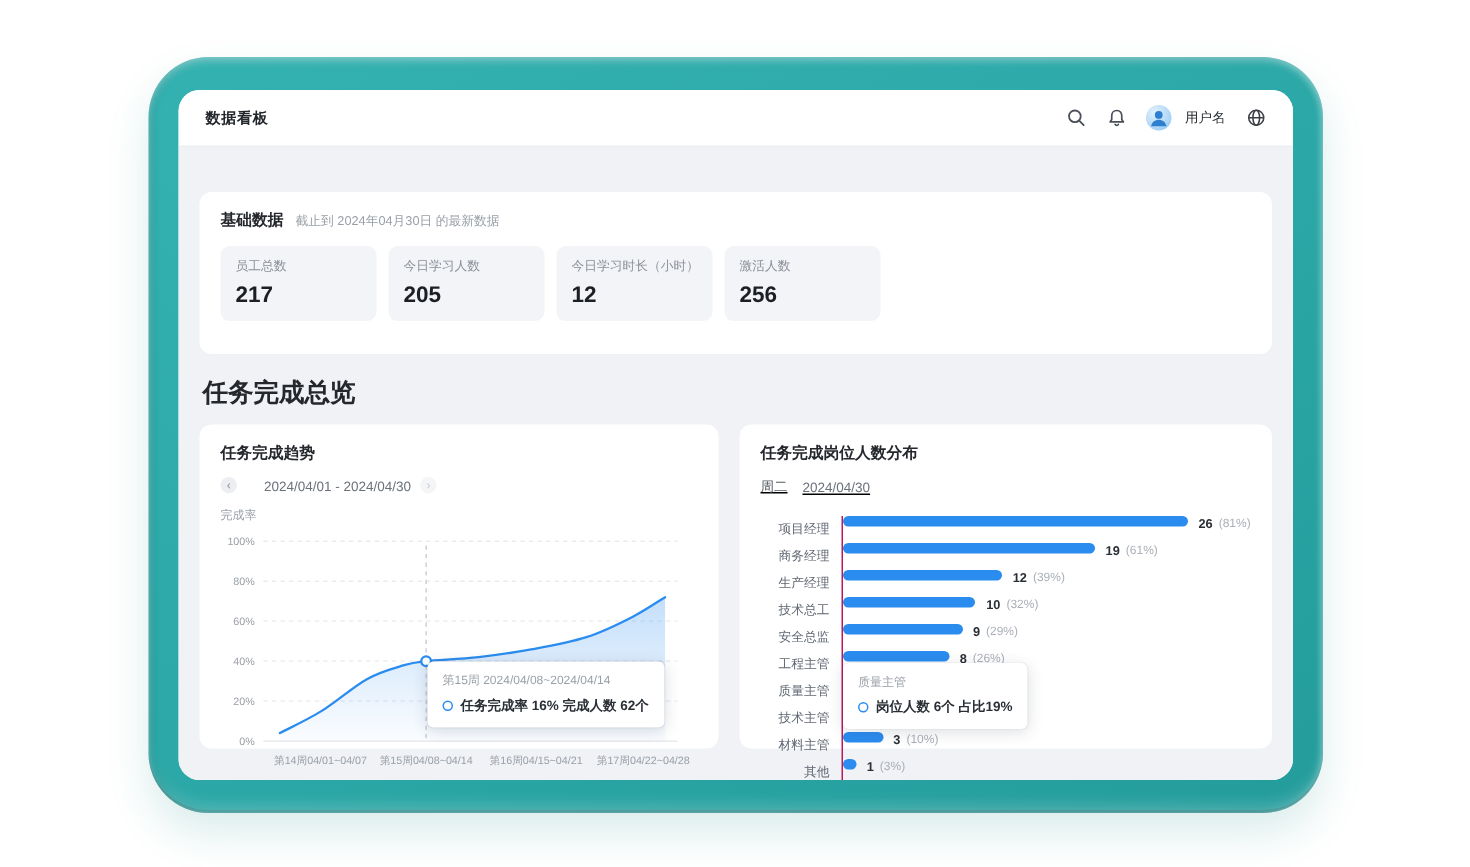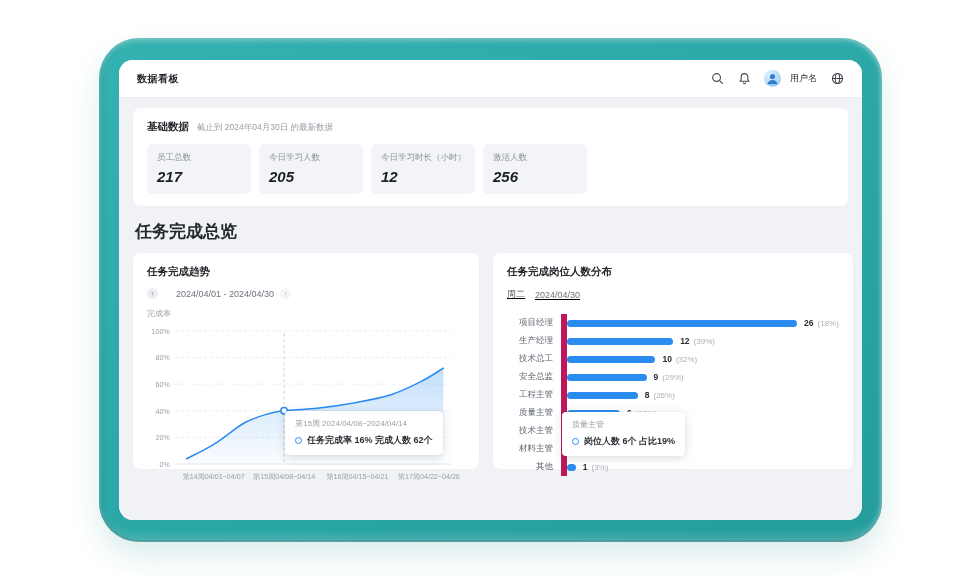--- a/index.html
+++ b/index.html
@@ -40,31 +40,31 @@
     background:radial-gradient(circle at 35% 30%,#e3f2fd,#a6d2f6 70%,#7db9ee);
     display:flex;align-items:center;justify-content:center;overflow:hidden;
   }
   .username{font-size:9px;color:#2a2e34;margin-left:-4px;}
   
   .content{
     position:absolute;left:0;right:0;top:38px;bottom:0;background:#f0f2f5;
     padding:10px 14px;box-sizing:border-box;
   }
   .card{background:#fff;border-radius:8px;}
-  .basic-card{padding:12px 14px 12px;}
+  .basic-card{padding:12px 14px 22px;margin-top:20px;}
   .basic-head{display:flex;align-items:baseline;gap:8px;}
   .basic-title{font-size:10.5px;font-weight:bold;color:#24272c;}
   .basic-subtitle{font-size:8.5px;color:#9aa0a8;}
   .stats{display:flex;gap:8px;margin-top:10px;}
   .stat{
     width:104px;box-sizing:border-box;background:#f3f4f7;border-radius:6px;
     padding:8px 10px 9px;
   }
   .stat-label{font-size:8.5px;color:#8a9099;white-space:nowrap;}
-  .stat-value{font-size:15px;font-weight:bold;color:#1c1f24;margin-top:4px;font-style:italic;}
+  .stat-value{font-size:15px;font-weight:bold;color:#1c1f24;margin-top:4px;}
   .section-title{font-size:17px;font-weight:bold;color:#24272c;margin:14px 2px 10px;}
   
   .charts-row{display:flex;gap:14px;}
   .chart-card{position:relative;height:216px;box-sizing:border-box;padding:12px 14px;}
   .chart-card.left{flex:0 0 346px;}
   .chart-card.right{flex:1;}
   .chart-title{font-size:10.5px;font-weight:bold;color:#24272c;}
   .date-nav{display:flex;align-items:center;gap:6px;margin-top:9px;}
   .nav-chip{
     width:11px;height:11px;border-radius:50%;display:flex;align-items:center;justify-content:center;
@@ -75,21 +75,21 @@
   .date-range{font-size:9px;color:#6b717b;margin-left:12px;}
   .y-axis-label{font-size:8px;color:#9aa0a8;margin:9px 0 2px;}
   .trend-svg{display:block;}
   .weekday-row{display:flex;align-items:center;gap:10px;margin-top:9px;text-decoration:underline;}
   .weekday{font-size:9px;color:#555b64;}
   .dist-date{font-size:9px;color:#6b717b;}
   
   .bar-rows{margin-top:13px;}
   .bar-row{display:flex;align-items:center;height:18px;}
   .bar-label{width:46px;text-align:right;padding-right:8px;font-size:8.5px;color:#5f6672;white-space:nowrap;}
-  .bar-track{flex:1;display:flex;align-items:center;border-left:6px solid #be185d;height:100%;}
+  .bar-track{flex:1;display:flex;border-left:1px solid #be185d;height:100%;}
   .bar{height:7px;background:#2b8cf0;border-radius:3.5px;}
   .bar-value{margin-left:7px;font-size:8.5px;font-weight:bold;color:#2a2f36;}
   .bar-pct{margin-left:4px;font-size:8px;color:#abb0b8;}
   
   .tooltip{
     position:absolute;background:#fff;border-radius:4px;
     box-shadow:0 2px 10px rgba(40,50,70,.16), 0 0 1px rgba(40,50,70,.12);
     padding:7px 10px 8px;z-index:5;white-space:nowrap;
   }
   .tt-title{font-size:8px;color:#9aa0a8;}
@@ -229,21 +229,29 @@
           <div class="weekday-row">
             <div class="weekday">周二</div>
             <div class="dist-date">2024/04/30</div>
           </div>
           <div class="bar-rows" id="bar-rows">
               <div class="bar-row">
                 <span class="bar-label">项目经理</span>
                 <div class="bar-track">
                   <div class="bar" style="width: 230px;"></div>
                   <span class="bar-value">26</span>
-                  <span class="bar-pct">(18%)</span>
+                  <span class="bar-pct">(81%)</span>
+                </div>
+              </div>
+              <div class="bar-row">
+                <span class="bar-label">商务经理</span>
+                <div class="bar-track">
+                  <div class="bar" style="width: 168.077px;"></div>
+                  <span class="bar-value">19</span>
+                  <span class="bar-pct">(61%)</span>
                 </div>
               </div>
               <div class="bar-row">
                 <span class="bar-label">生产经理</span>
                 <div class="bar-track">
                   <div class="bar" style="width: 106.154px;"></div>
                   <span class="bar-value">12</span>
                   <span class="bar-pct">(39%)</span>
                 </div>
               </div>

